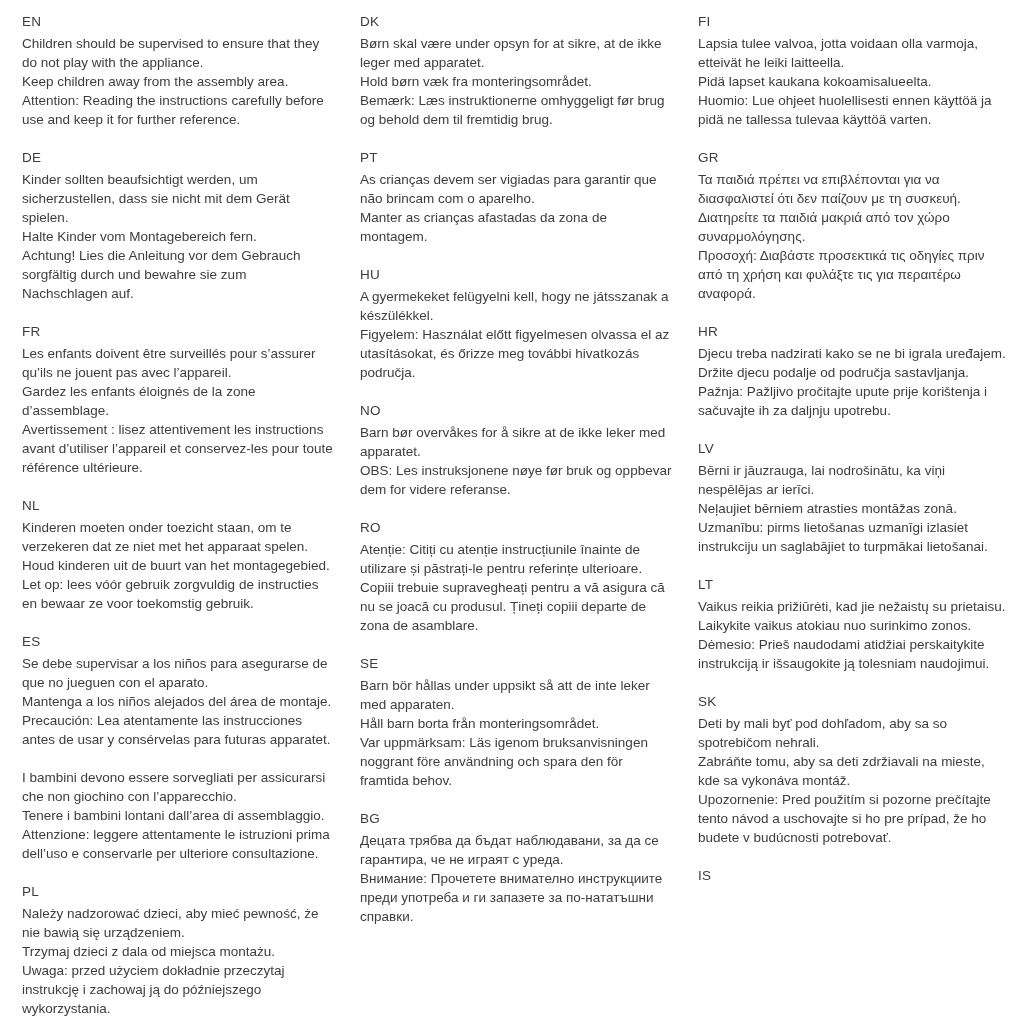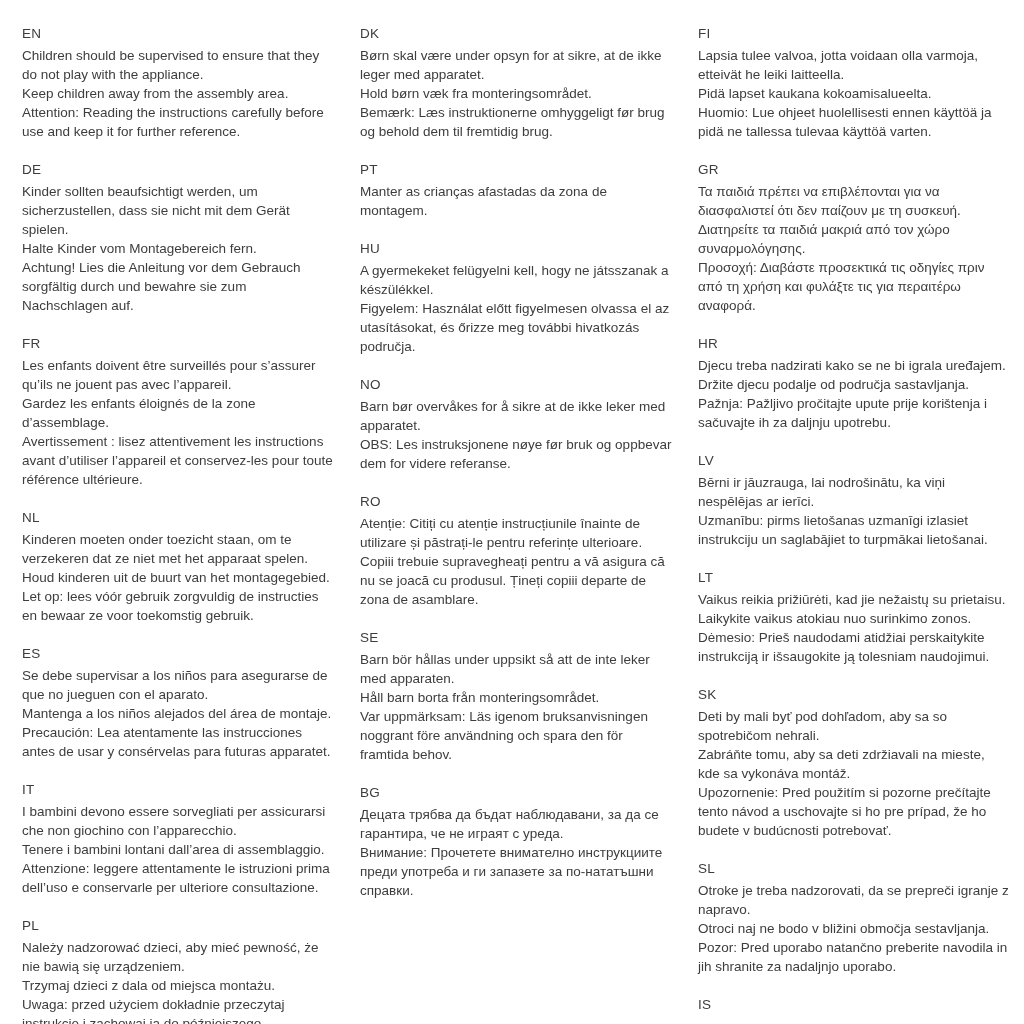--- a/index.html
+++ b/index.html
@@ -11,21 +11,21 @@
     width: 1024px;
     height: 1024px;
     overflow: hidden;
     font-family: "Liberation Sans", sans-serif;
     color: #3d3d3d;
   }
   .page {
     box-sizing: border-box;
     width: 1024px;
     height: 724px;
-    padding: 24px 14px 10px 22px;
+    padding: 12px 14px 10px 22px;
     display: grid;
     grid-template-columns: 1fr 1fr 1fr;
     column-gap: 26px;
     align-items: start;
   }
   .col {
     min-width: 0;
   }
   .lang-section {
     margin: 0 0 19px 0;
@@ -72,41 +72,41 @@
         <p class="line">Houd kinderen uit de buurt van het montagegebied.</p>
         <p class="line">Let op: lees vóór gebruik zorgvuldig de instructies en bewaar ze voor toekomstig gebruik.</p>
       </section>
       <section class="lang-section">
         <div class="lang-code">ES</div>
         <p class="line">Se debe supervisar a los niños para asegurarse de que no jueguen con el aparato.</p>
         <p class="line">Mantenga a los niños alejados del área de montaje.</p>
         <p class="line">Precaución: Lea atentamente las instrucciones antes de usar y consérvelas para futuras apparatet.</p>
       </section>
       <section class="lang-section">
-        <div class="lang-code">IT</div>
         <p class="line">I bambini devono essere sorvegliati per assicurarsi che non giochino con l’apparecchio.</p>
         <p class="line">Tenere i bambini lontani dall’area di assemblaggio.</p>
         <p class="line">Attenzione: leggere attentamente le istruzioni prima dell’uso e conservarle per ulteriore consultazione.</p>
       </section>
       <section class="lang-section">
         <div class="lang-code">PL</div>
         <p class="line">Należy nadzorować dzieci, aby mieć pewność, że nie bawią się urządzeniem.</p>
         <p class="line">Trzymaj dzieci z dala od miejsca montażu.</p>
         <p class="line">Uwaga: przed użyciem dokładnie przeczytaj instrukcję i zachowaj ją do późniejszego wykorzystania.</p>
       </section>
     </div>
   <div class="col">
       <section class="lang-section">
         <div class="lang-code">DK</div>
         <p class="line">Børn skal være under opsyn for at sikre, at de ikke leger med apparatet.</p>
         <p class="line">Hold børn væk fra monteringsområdet.</p>
         <p class="line">Bemærk: Læs instruktionerne omhyggeligt før brug og behold dem til fremtidig brug.</p>
       </section>
       <section class="lang-section">
         <div class="lang-code">PT</div>
+        <p class="line">As crianças devem ser vigiadas para garantir que não brincam com o aparelho.</p>
         <p class="line">Manter as crianças afastadas da zona de montagem.</p>
       </section>
       <section class="lang-section">
         <div class="lang-code">HU</div>
         <p class="line">A gyermekeket felügyelni kell, hogy ne játsszanak a készülékkel.</p>
         <p class="line">Figyelem: Használat előtt figyelmesen olvassa el az utasításokat, és őrizze meg további hivatkozás područja.</p>
       </section>
       <section class="lang-section">
         <div class="lang-code">NO</div>
         <p class="line">Barn bør overvåkes for å sikre at de ikke leker med apparatet.</p>
@@ -144,37 +144,32 @@
       </section>
       <section class="lang-section">
         <div class="lang-code">HR</div>
         <p class="line">Djecu treba nadzirati kako se ne bi igrala uređajem.</p>
         <p class="line">Držite djecu podalje od područja sastavljanja.</p>
         <p class="line">Pažnja: Pažljivo pročitajte upute prije korištenja i sačuvajte ih za daljnju upotrebu.</p>
       </section>
       <section class="lang-section">
         <div class="lang-code">LV</div>
         <p class="line">Bērni ir jāuzrauga, lai nodrošinātu, ka viņi nespēlējas ar ierīci.</p>
+        <p class="line">Neļaujiet bērniem atrasties montāžas zonā.</p>
         <p class="line">Uzmanību: pirms lietošanas uzmanīgi izlasiet instrukciju un saglabājiet to turpmākai lietošanai.</p>
       </section>
       <section class="lang-section">
         <div class="lang-code">LT</div>
         <p class="line">Vaikus reikia prižiūrėti, kad jie nežaistų su prietaisu.</p>
         <p class="line">Laikykite vaikus atokiau nuo surinkimo zonos.</p>
         <p class="line">Dėmesio: Prieš naudodami atidžiai perskaitykite instrukciją ir išsaugokite ją tolesniam naudojimui.</p>
       </section>
       <section class="lang-section">
         <div class="lang-code">SK</div>
         <p class="line">Deti by mali byť pod dohľadom, aby sa so spotrebičom nehrali.</p>
         <p class="line">Zabráňte tomu, aby sa deti zdržiavali na mieste, kde sa vykonáva montáž.</p>
         <p class="line">Upozornenie: Pred použitím si pozorne prečítajte tento návod a uschovajte si ho pre prípad, že ho budete v budúcnosti potrebovať.</p>
       </section>
       <section class="lang-section">
-        <div class="lang-code">SL</div>
-        <p class="line">Otroke je treba nadzorovati, da se prepreči igranje z napravo.</p>
-        <p class="line">Otroci naj ne bodo v bližini območja sestavljanja.</p>
-        <p class="line">Pozor: Pred uporabo natančno preberite navodila in jih shranite za nadaljnjo uporabo.</p>
-      </section>
-      <section class="lang-section">
         <div class="lang-code">IS</div>
       </section>
     </div>
 </div>
 
 </body></html>

